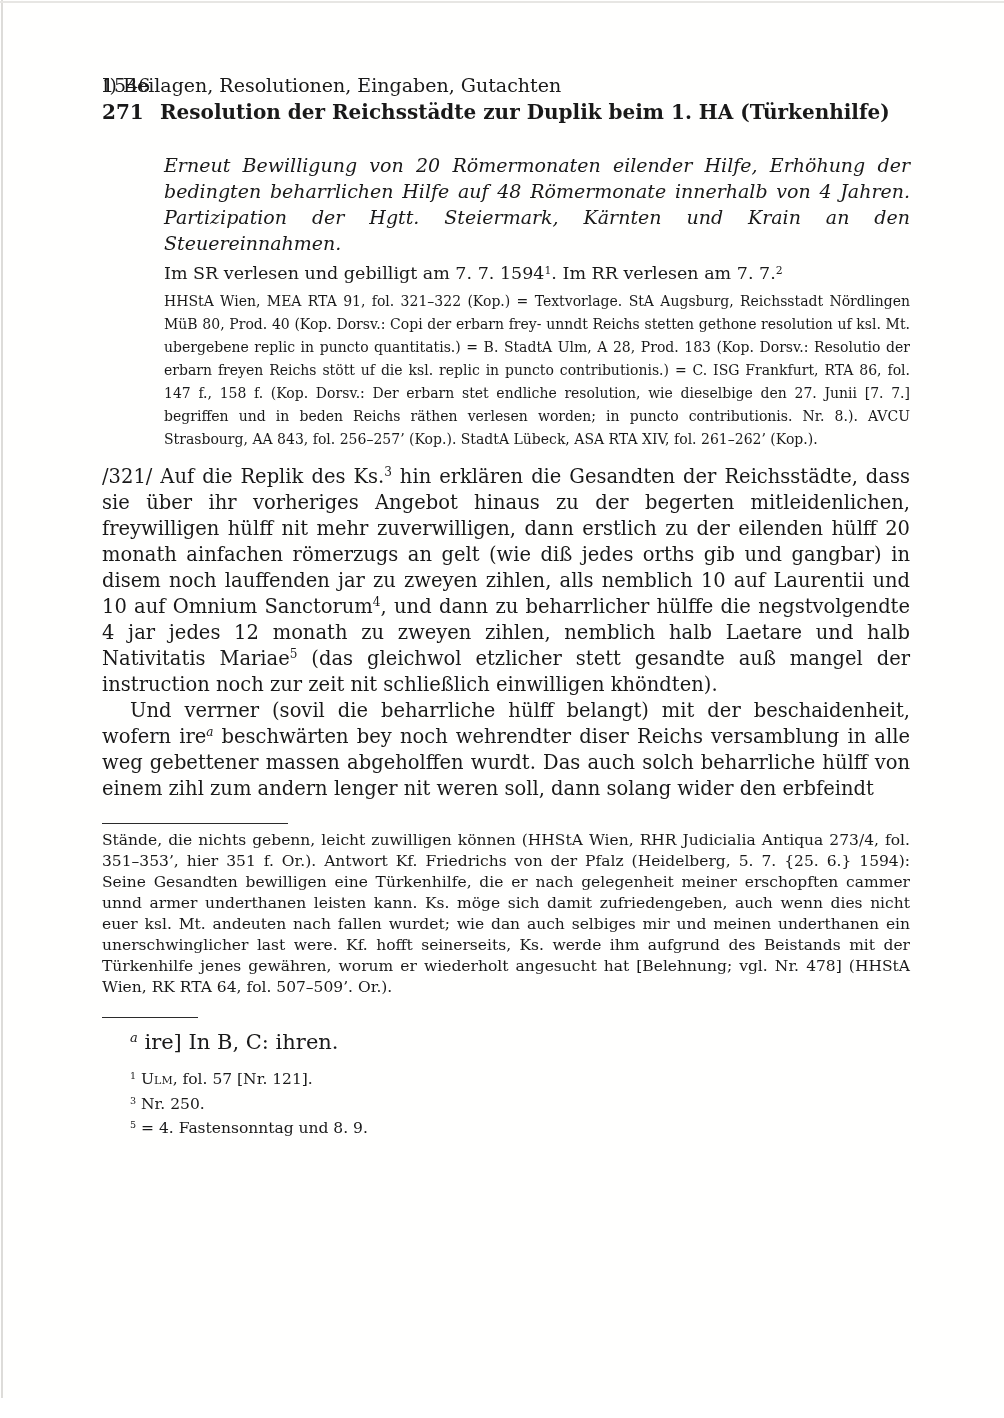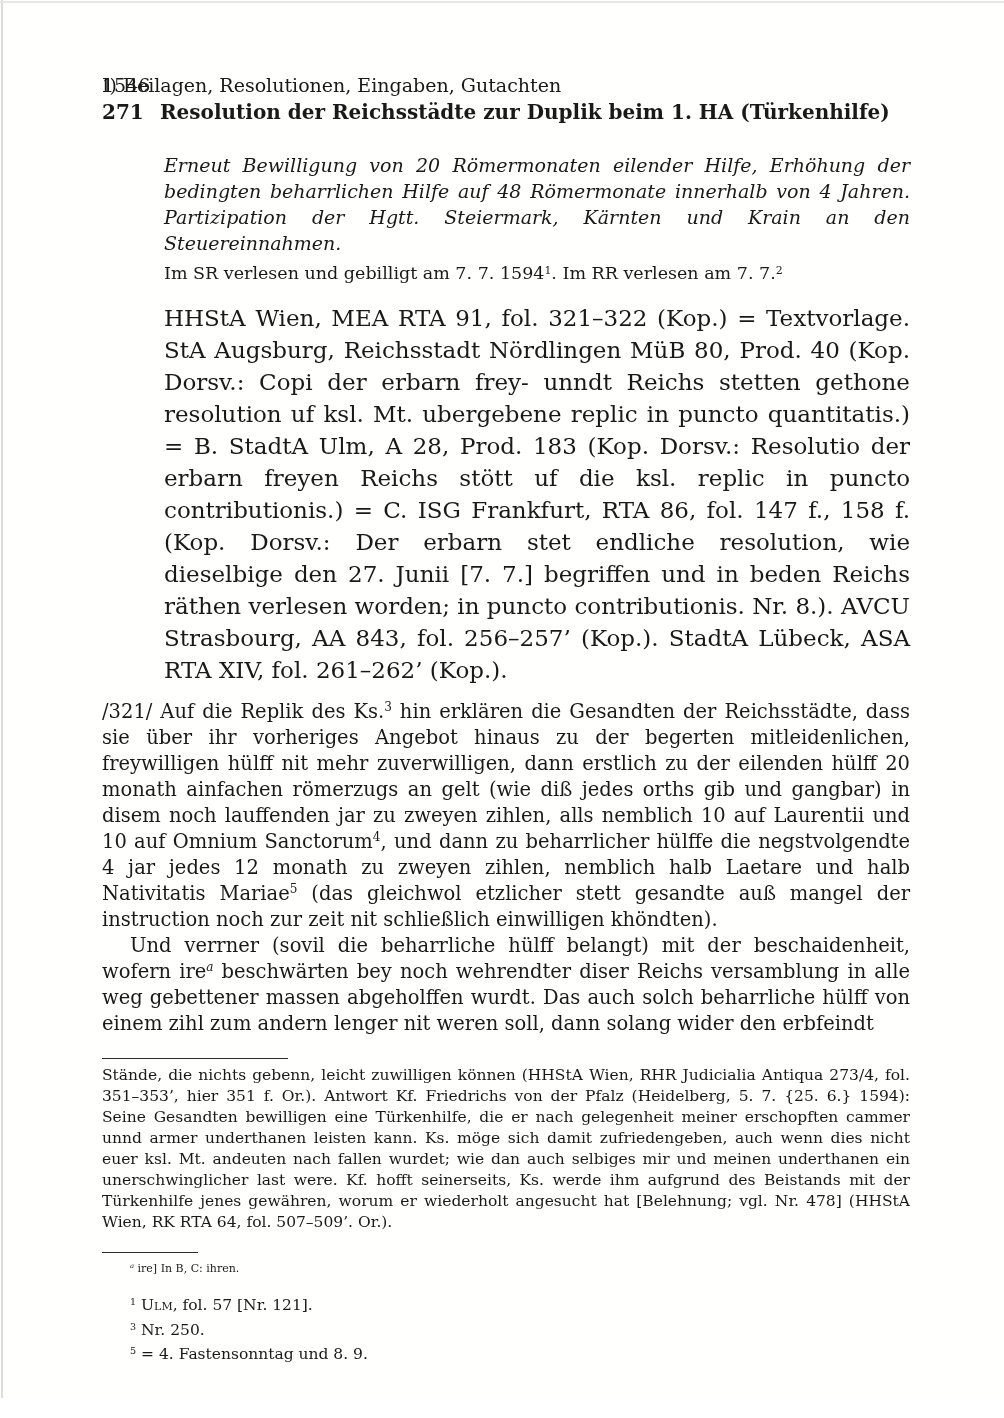--- a/index.html
+++ b/index.html
@@ -12,27 +12,27 @@
   }
   .edge-left{position:absolute;left:1px;top:0;bottom:0;width:2px;background:#dddcd9;}
   .edge-top{position:absolute;left:0;top:1px;right:0;height:2px;background:#e7e6e3;}
   .header{position:relative;font-size:19px;line-height:22px;}
   .page-num{position:absolute;left:0;top:0;}
   .running-head{text-align:left;}
   .doc-heading{margin-top:4px;font-weight:bold;font-size:20px;line-height:24px;display:flex;}
   .doc-number{width:58px;flex-shrink:0;}
   .summary{margin:28px 0 0 62px;font-style:italic;font-size:19px;line-height:26px;text-align:justify;}
   .protocol{margin:6px 0 0 62px;font-size:17.5px;line-height:23.5px;}
-  .source{margin:16px 0 0 62px;font-size:23px;line-height:32px;text-align:justify;}
+  .source{margin:4px 0 0 62px;font-size:14px;line-height:23px;text-align:justify;}
   .body-text{margin-top:13px;font-size:19.5px;line-height:26px;text-align:justify;}
   .para-indent{text-indent:28px;}
   .fn-rule{margin-top:21px;width:186px;height:0;border-top:1.5px solid #2b2b2b;}
   .continuation{margin-top:6px;font-size:15.5px;line-height:21px;text-align:justify;}
   .app-rule{margin-top:19px;width:96px;height:0;border-top:1.5px solid #2b2b2b;}
-  .apparatus{margin-top:5px;font-size:11px;line-height:21.5px;text-indent:28px;}
+  .apparatus{margin-top:14px;font-size:21px;line-height:21.5px;text-indent:28px;}
   .footnotes{margin-top:16px;}
   .fn{font-size:15.5px;line-height:21.5px;text-indent:28px;margin-top:3px;text-align:justify;}
   .it{}
   .sup{font-size:0.62em;font-style:normal;position:relative;top:-0.5em;line-height:0;}
   .sup.it{font-style:italic;}
   .sc{font-variant:small-caps;}
 </style>
 </head>
 <body>
 

